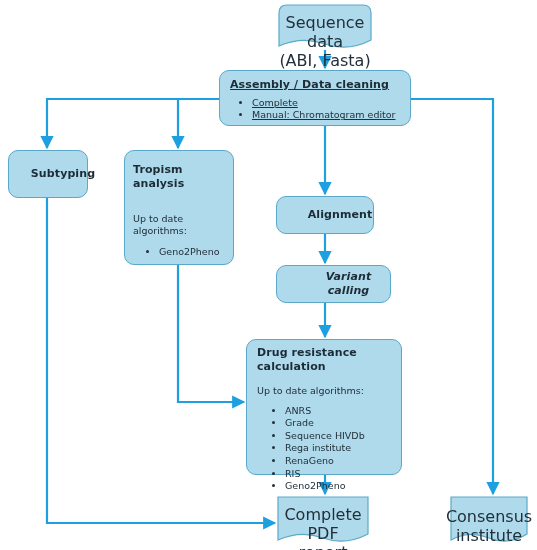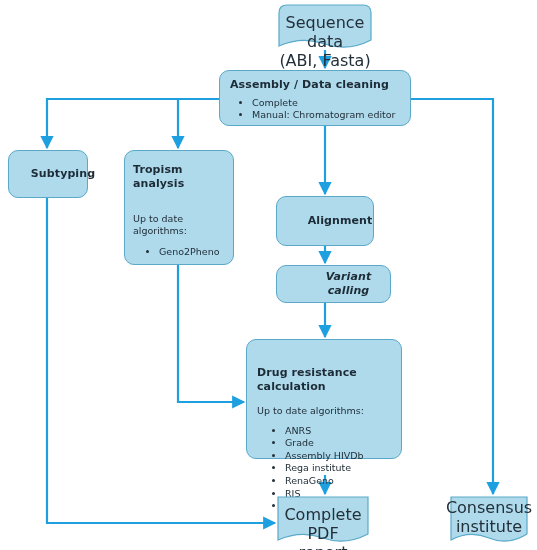--- a/index.html
+++ b/index.html
@@ -90,42 +90,42 @@
     justify-content: flex-start;
     text-align: center;
     pointer-events: none;
   }
 
   
   #node-sequence-data { left: 278px; top: 4px;   width: 94px;  height: 46px; }
   #node-sequence-data .doc-label { padding-top: 9px; }
 
   #node-assembly      { left: 219px; top: 70px;  width: 192px; height: 56px;
-                        padding: 7px 10px 0 10px; }
+                        padding: 7px 10px 0 10px; text-decoration: underline; }
   #node-assembly ul   { margin-top: 5px; }
 
   #node-subtyping     { left: 8px;   top: 150px; width: 80px;  height: 48px; }
   #node-tropism       { left: 124px; top: 150px; width: 110px; height: 115px;
                         padding: 12px 12px 0 8px; }
   #node-tropism .sub-head { margin-top: 22px; }
   #node-tropism ul    { margin-top: 9px; padding-left: 26px; }
 
-  #node-alignment     { left: 276px; top: 196px; width: 98px;  height: 50px; }
+  #node-alignment     { left: 276px; top: 196px; width: 98px;  height: 38px; }
   #node-variant       { left: 276px; top: 265px; width: 115px;  height: 38px; font-style: italic; }
 
-  #node-drug          { left: 246px; top: 339px; width: 156px; height: 120px;
-                        padding: 26px 8px 0 10px; }
+  #node-drug          { left: 246px; top: 339px; width: 156px; height: 136px;
+                        padding: 6px 8px 0 10px; }
   #node-drug .sub-head { margin-top: 11px; }
   #node-drug ul       { margin-top: 8px; padding-left: 28px; }
 
   #node-pdf           { left: 277px; top: 496px; width: 92px;  height: 48px; }
   #node-pdf .doc-label { padding-top: 9px; }
 
   #node-consensus     { left: 450px; top: 496px; width: 78px;  height: 48px; }
-  #node-consensus .doc-label { padding-top: 2px; }
+  #node-consensus .doc-label { padding-top: 11px; }
 </style>
 </head>
 <body>
 
 <div id="canvas">
 
   <svg class="edges" viewBox="0 0 537 550" xmlns="http://www.w3.org/2000/svg">
     <defs>
       <marker id="arrow" markerWidth="7" markerHeight="7" refX="5.4" refY="3" orient="auto" markerUnits="strokeWidth">
         <path d="M0,0 L6,3 L0,6 z" fill="#1e9fe0"></path>
@@ -193,21 +193,21 @@
   <div class="node centered" id="node-variant">
     <div class="title">Variant calling</div>
   </div>
 
   <div class="node" id="node-drug">
     <div class="title">Drug resistance calculation</div>
     <div class="sub-head">Up to date algorithms:</div>
     <ul>
       <li>ANRS</li>
       <li>Grade</li>
-      <li>Assembly HIVDb</li>
+      <li>Sequence HIVDb</li>
       <li>Rega institute</li>
       <li>RenaGeno</li>
       <li>RIS</li>
       <li>Geno2Pheno</li>
     </ul>
   </div>
 
   <div class="doc" id="node-pdf">
     <svg class="doc-svg" viewBox="0 0 92 48" preserveAspectRatio="none">
       <path d="M1,1 L91,1 L91,38 Q68,50 46,42 Q24,34 1,44 Z" fill="#aedaec" stroke="#5aa9c8" stroke-width="1.2"></path>

